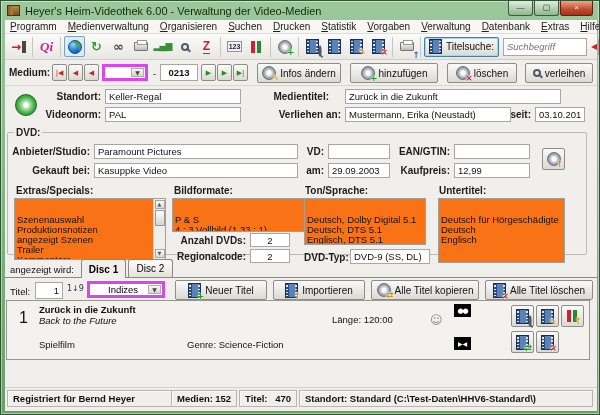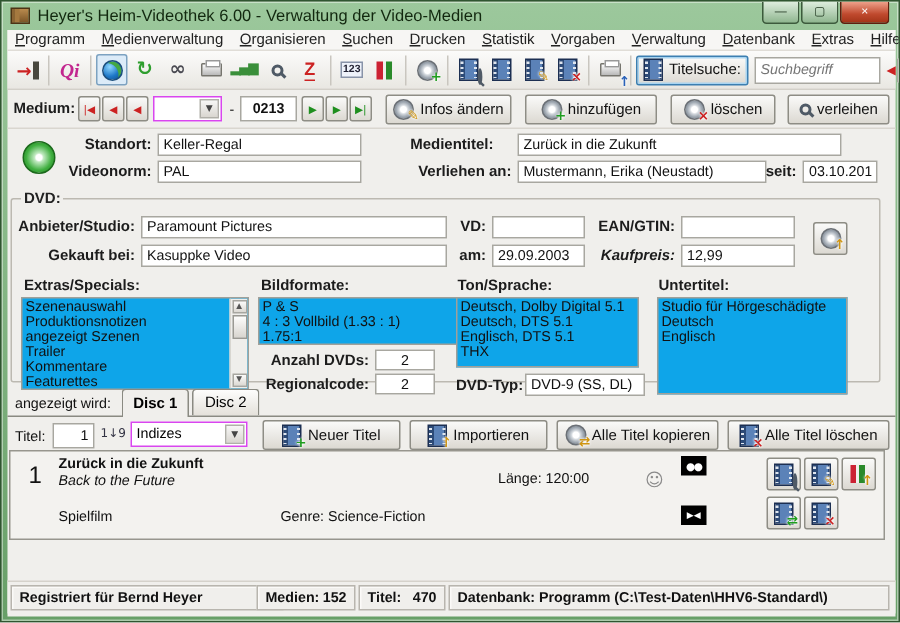--- a/index.html
+++ b/index.html
@@ -67,29 +67,29 @@
   .btn.default{border-color:#3c7fb1;box-shadow:inset 0 0 0 1px #a9d4f0;}
   .sqbtn{position:absolute;width:23px;height:22px;display:flex;align-items:center;justify-content:center;
        border:1px solid #8e8d85;border-radius:2px;background:linear-gradient(#fafaf9,#dcd9d2);}
   .inp{position:absolute;border:1px solid #a8a7a0;background:#fff;font-family:"Liberation Sans",sans-serif;
        font-size:9.5px;color:#111;padding:0 3px;height:15px;}
   .lbl{position:absolute;font-size:10px;font-weight:bold;color:#1c1c1c;text-align:right;white-space:nowrap;}
   .mnav{position:absolute;width:15px;height:17px;display:flex;align-items:center;justify-content:center;
         border:1px solid #8e8d85;border-radius:2px;background:linear-gradient(#fafaf9,#dcd9d2);
         font-size:7px;font-family:"DejaVu Sans",sans-serif;}
   .red{color:#c22;}.grn{color:#1f8f1f;}
-  .drop{position:absolute;height:17px;border:1px solid #d946ef;background:#fff;font-size:9.5px;display:flex;align-items:center;padding-left:3px;}
+  .drop{position:absolute;height:17px;border:3px solid #d946ef;background:#fff;font-size:9.5px;display:flex;align-items:center;padding-left:18px;}
   .droparr{position:absolute;right:1px;top:1px;bottom:1px;width:13px;background:linear-gradient(#f7f7f6,#d9d6d0);
            border:1px solid #b0afa8;display:flex;align-items:center;justify-content:center;font-size:6px;color:#444;}
 
   fieldset.grp{position:absolute;left:2px;top:107px;width:580px;height:128px;margin:0;padding:0;
                border:1px solid #bcb9b1;border-radius:2px;}
   fieldset.grp legend{font-size:10px;font-weight:bold;color:#222;margin-left:6px;padding:0 2px;}
-  .lb{position:absolute;border:1px solid #a0a099;background:#0ea5e9;font-size:9.5px;line-height:10px;
-      padding:1px 2px;overflow:hidden;color:#111;}
+  .lb{position:absolute;border:1px solid #a0a099;background:#f97316;font-size:9.5px;line-height:10px;
+      padding:16px 2px;overflow:hidden;color:#111;}
   .lb .it{white-space:nowrap;}
   .sb{position:absolute;right:0;top:0;bottom:0;width:12px;background:#efeeeb;border-left:1px solid #d8d6d0;
       display:flex;flex-direction:column;align-items:center;justify-content:space-between;padding:1px 0;}
   .sbarr{font-size:5px;color:#555;width:10px;height:9px;border:1px solid #a7a6a0;background:linear-gradient(#fbfbfa,#dcd9d3);
          display:flex;align-items:center;justify-content:center;}
   .sbthumb{width:10px;height:16px;border:1px solid #9a9993;background:linear-gradient(#fdfdfc,#d8d5cf);}
   .tinyarr{position:absolute;width:12px;height:10px;border:1px solid #a7a6a0;background:linear-gradient(#fbfbfa,#dcd9d3);
            display:flex;align-items:center;justify-content:center;font-size:5px;color:#555;}
 
   .tab{position:absolute;top:239px;height:18px;width:45px;border:1px solid #8a8a82;border-bottom:none;
@@ -275,21 +275,21 @@
       <input class="inp" style="left: 446px; top: 6px; width: 76px;" value="">
       <div class="sqbtn" style="left:534px;top:10px;">
         <span class="cd" style="position:relative;">
             <span class="badge b-yellow">↑</span>
           </span>
       </div>
       <span class="lbl" style="left:0px;top:27px;width:82px;">Gekauft bei:</span>
       <input class="inp" style="left: 86px; top: 25px; width: 204px;" value="Kasuppke Video">
       <span class="lbl" style="left:288px;top:27px;width:28px;">am:</span>
       <input class="inp" style="left: 320px; top: 25px; width: 62px;" value="29.09.2003">
-      <span class="lbl" style="left:386px;top:27px;width:56px;font-style:italic;">Kaufpreis:</span>
+      <span class="lbl" style="left:386px;top:27px;width:56px;">Kaufpreis:</span>
       <input class="inp" style="left: 446px; top: 25px; width: 76px;" value="12,99">
 
       <span class="lbl" style="left:8px;top:47px;text-align:left;">Extras/Specials:</span>
       <div class="lb" style="left:6px;top:60px;width:152px;height:62px;padding-right:14px;">
         <div class="it">Szenenauswahl</div>
         <div class="it">Produktionsnotizen</div>
         <div class="it">angezeigt Szenen</div>
         <div class="it">Trailer</div>
         <div class="it">Kommentare</div>
         <div class="it">Featurettes</div>
@@ -319,21 +319,21 @@
         <div class="it">Deutsch, Dolby Digital 5.1</div>
         <div class="it">Deutsch, DTS 5.1</div>
         <div class="it">Englisch, DTS 5.1</div>
         <div class="it">THX</div>
       </div>
       <span class="lbl" style="left:296px;top:114px;text-align:left;">DVD-Typ:</span>
       <input class="inp" style="left: 342px; top: 111px; width: 80px;" value="DVD-9 (SS, DL)">
 
       <span class="lbl" style="left:431px;top:47px;text-align:left;">Untertitel:</span>
       <div class="lb" style="left:430px;top:60px;width:127px;height:65px;">
-        <div class="it">Studio für Hörgeschädigte</div>
+        <div class="it">Deutsch für Hörgeschädigte</div>
         <div class="it">Deutsch</div>
         <div class="it">Englisch</div>
       </div>
     </fieldset>
 
     <span class="txt" style="left:5px;top:244px;">angezeigt wird:</span>
     <div class="tab active" style="left:76px;font-weight:bold;">Disc 1</div>
     <div class="tab" style="left:123px;">Disc 2</div>
     <div class="tabline"></div>
 
@@ -409,16 +409,16 @@
     <div class="statusrow">
       <div class="sc" style="left:2px;width:182px;">Registriert für Bernd Heyer</div>
       <div class="sc" style="left:166px;width:66px;justify-content:space-between;">
         <span>Medien:</span>
         <span>152</span>
       </div>
       <div class="sc" style="left:234px;width:58px;justify-content:space-between;">
         <span>Titel:</span>
         <span>470</span>
       </div>
-      <div class="sc" style="left:294px;width:294px;">Datenbank: Programm (C:\Test-Daten\HHV6-Standard\)</div>
+      <div class="sc" style="left:294px;width:294px;">Standort: Standard (C:\Test-Daten\HHV6-Standard\)</div>
     </div>
   </div>
 </div>
 
 </body></html>

